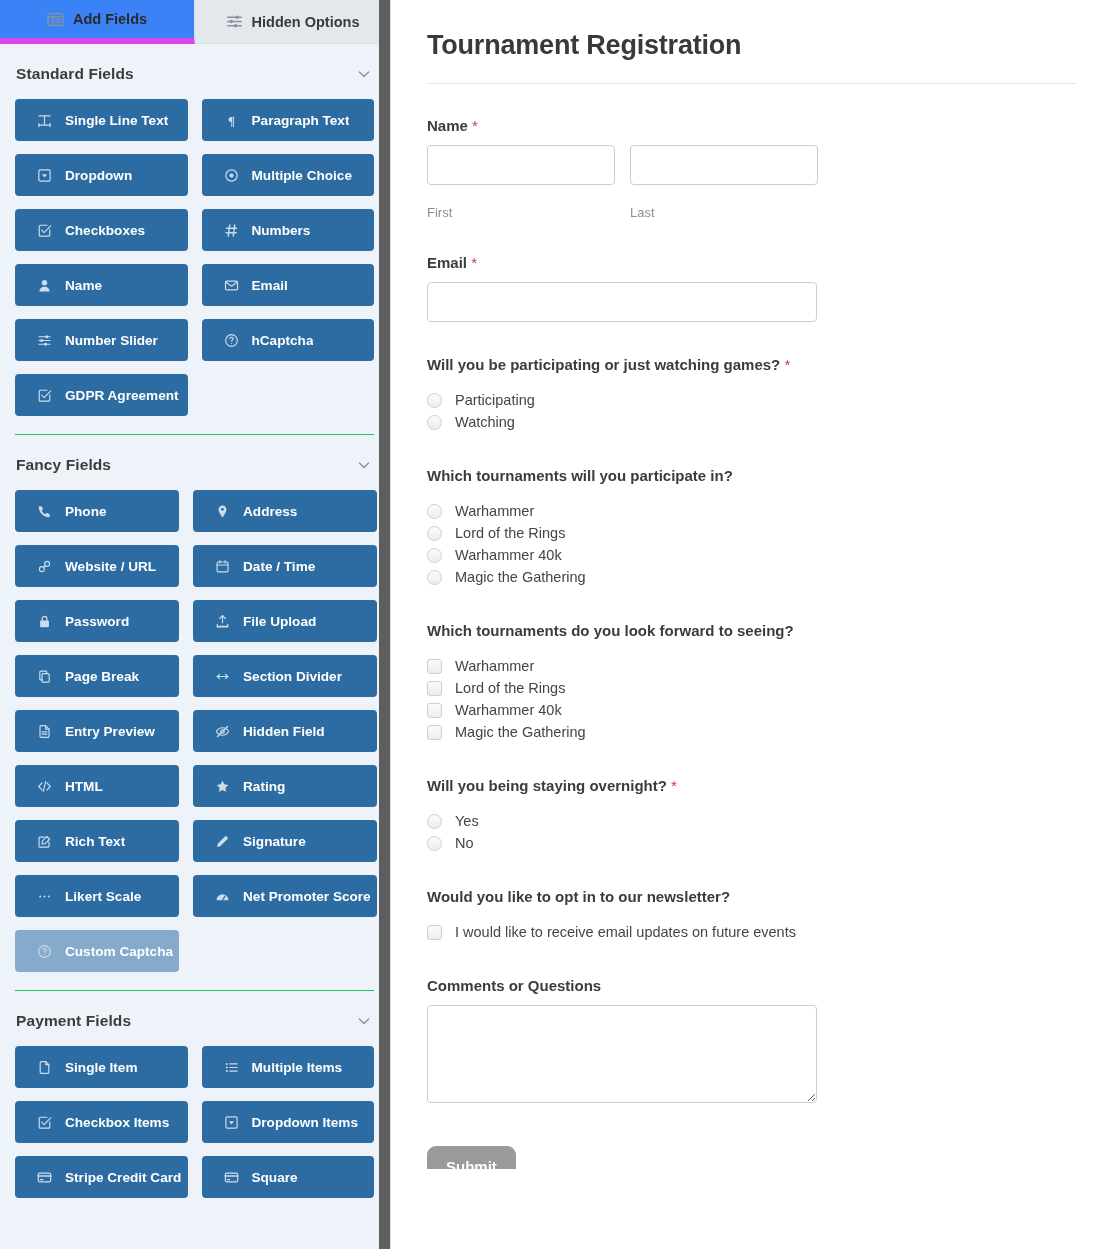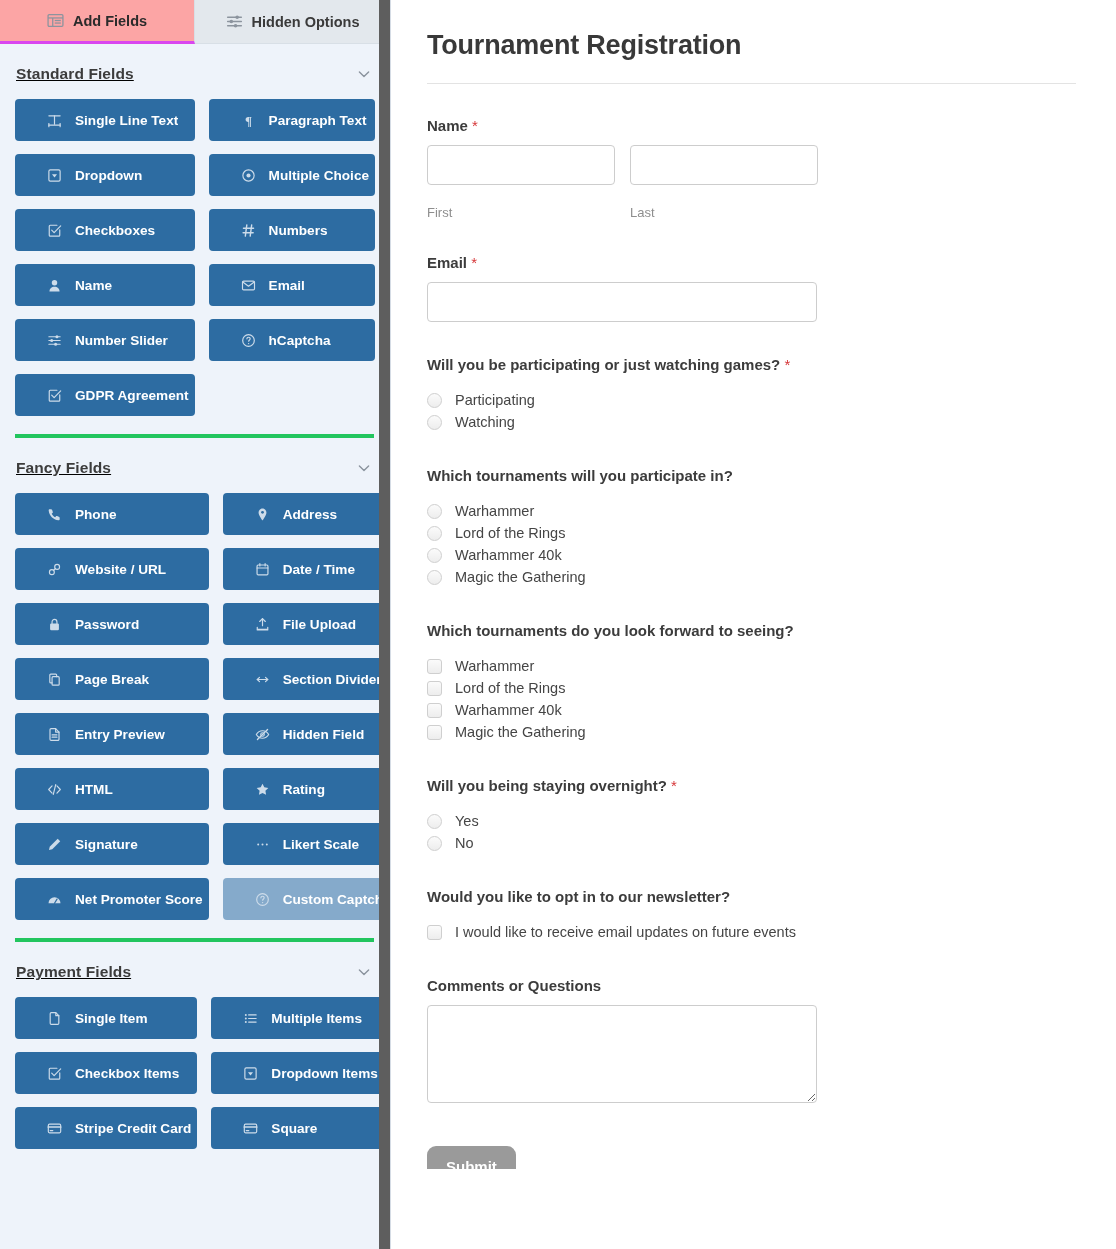--- a/index.html
+++ b/index.html
@@ -23,44 +23,44 @@
   .tabs { display: flex; height: 44px; width: 100%; }
   .tab {
     flex: 1 1 50%;
     display: flex; align-items: center; justify-content: center;
     gap: 9px;
     font-size: 14.5px; font-weight: bold; color: #2b2b2b;
     cursor: pointer;
     border-bottom: 1px solid #d8dfe6;
     user-select: none;
   }
-  .tab.active { background: #fca5a5; border-bottom: 3px solid #d946ef; border-right: 1px solid #d8dfe6; }
+  .tab.active { background: #3b82f6; border-bottom: 6px solid #d946ef; border-right: 1px solid #d8dfe6; }
   .tab.inactive { background: #e3e8ed; color: #3a3a3a; }
   .tab .ico { display: inline-flex; width: 17px; height: 17px; color: #8c949e; }
   .tab .ico svg { width: 100%; height: 100%; display: block; }
 
   .panel-scroll { height: calc(1249px - 44px); padding: 0 16px 20px 15px; position: relative; }
 
   .section { padding-top: 10px; }
-  .section + .section { border-top: 4px solid #22c55e; margin-top: 18px; }
+  .section + .section { border-top: 1px solid #22c55e; margin-top: 18px; }
   .section-head {
     display: flex; align-items: center; justify-content: space-between;
     height: 40px; padding: 0 2px 0 1px;
-    cursor: pointer; user-select: none; text-decoration: underline;
+    cursor: pointer; user-select: none;
   }
   .section-title { font-size: 15.5px; font-weight: bold; color: #3c3c3c; letter-spacing: .1px; }
   .chev { width: 16px; height: 16px; color: #8a939d; }
   .chev svg { width: 100%; height: 100%; display: block; }
 
   .grid { display: grid; grid-template-columns: 1fr 1fr; gap: 13px 14px; padding-top: 5px; }
   .fbtn {
     height: 42px; border-radius: 4px;
     background: #2d6ca2; color: #ffffff;
     display: flex; align-items: center;
-    padding-left: 32px; gap: 13px;
+    padding-left: 22px; gap: 13px;
     font-size: 13.6px; font-weight: bold;
     cursor: grab; user-select: none;
     border: none; text-align: left;
     font-family: "Liberation Sans", sans-serif;
   }
   .fbtn.muted { background: #85aacb; }
   .fbtn .bico { width: 15px; height: 15px; flex: 0 0 15px; color: #cddcea; display: inline-flex; }
   .fbtn .bico svg { width: 100%; height: 100%; display: block; }
   .fbtn .blbl { white-space: nowrap; overflow: hidden; text-overflow: ellipsis; }
 
@@ -410,20 +410,29 @@
                 <span class="bico">
                   <svg viewBox="0 0 16 16" fill="none" stroke="currentColor" stroke-width="1.25" stroke-linecap="round" stroke-linejoin="round">
                     <path d="M8 1.8l1.9 3.9 4.3.6-3.1 3 .7 4.3L8 11.6l-3.8 2 .7-4.3-3.1-3 4.3-.6z" fill="currentColor" stroke="none"></path>
                   </svg>
                 </span>
                 <span class="blbl">Rating</span>
               </button>
               <button class="fbtn">
                 <span class="bico">
                   <svg viewBox="0 0 16 16" fill="none" stroke="currentColor" stroke-width="1.25" stroke-linecap="round" stroke-linejoin="round">
+                    <path d="M12.8 8.6V13a1 1 0 0 1-1 1H3.2a1 1 0 0 1-1-1V4.4a1 1 0 0 1 1-1h4.3"></path>
+                    <path d="M10.4 2.6l3 3-4.6 4.6-3.3.4.4-3.3z"></path>
+                  </svg>
+                </span>
+                <span class="blbl">Rich Text</span>
+              </button>
+              <button class="fbtn">
+                <span class="bico">
+                  <svg viewBox="0 0 16 16" fill="none" stroke="currentColor" stroke-width="1.25" stroke-linecap="round" stroke-linejoin="round">
                     <path d="M11.4 1.9l2.7 2.7-8.5 8.5-3.5.8.8-3.5z" fill="currentColor" stroke="none"></path>
                   </svg>
                 </span>
                 <span class="blbl">Signature</span>
               </button>
               <button class="fbtn">
                 <span class="bico">
                   <svg viewBox="0 0 16 16" fill="none" stroke="currentColor" stroke-width="1.25" stroke-linecap="round" stroke-linejoin="round">
                     <circle cx="3.4" cy="8" r="1.05" fill="currentColor" stroke="none"></circle>
                     <circle cx="8" cy="8" r="1.05" fill="currentColor" stroke="none"></circle>

